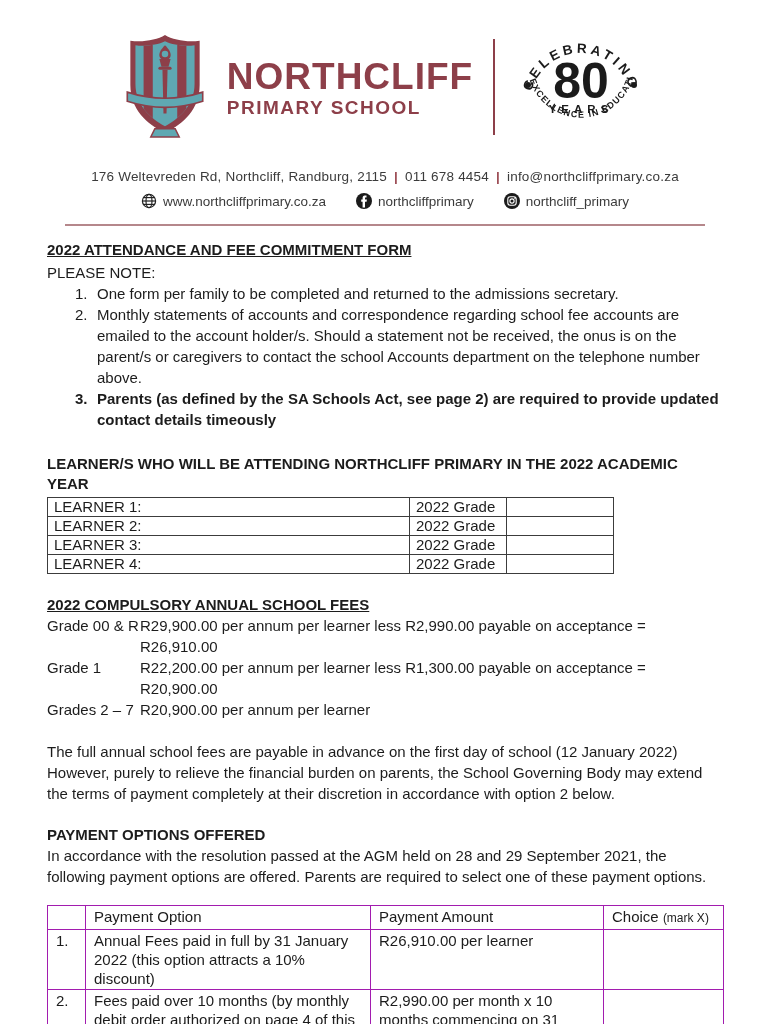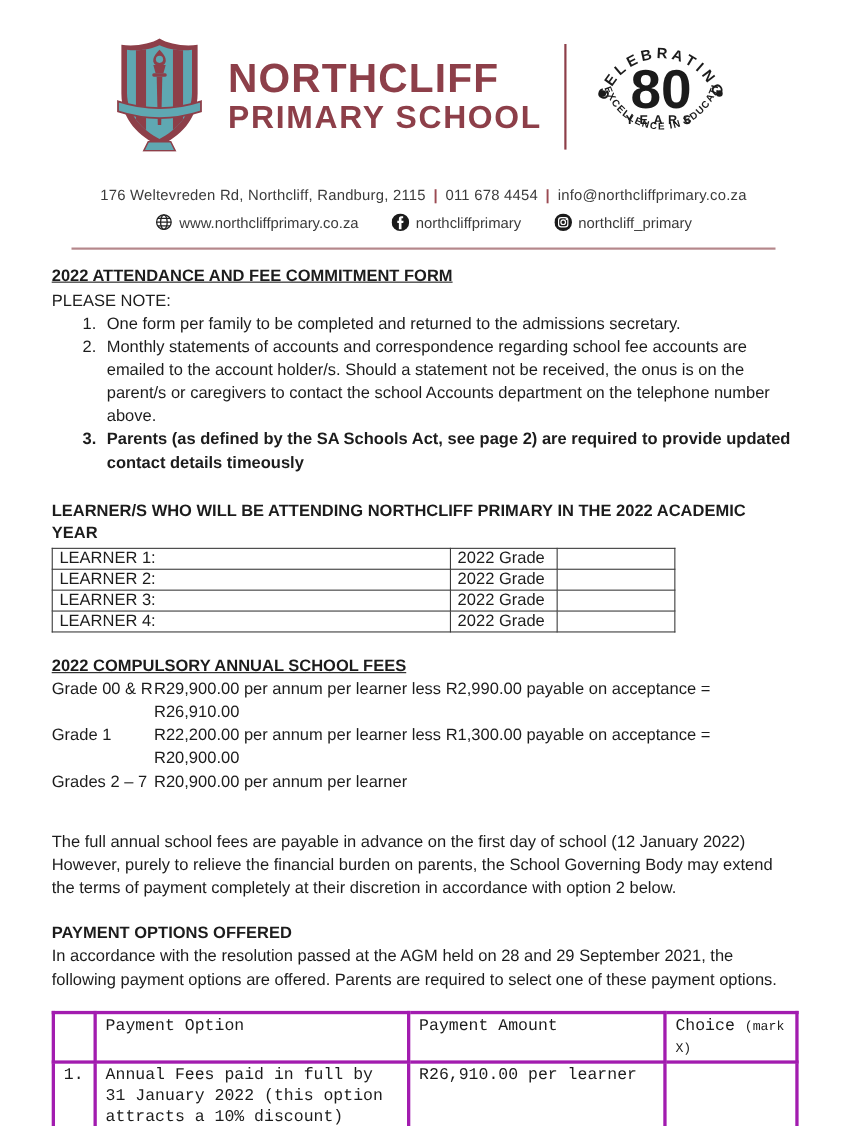--- a/index.html
+++ b/index.html
@@ -17,21 +17,21 @@
   .letterhead { text-align: center; }
   .logo-row {
     display: flex; align-items: center; justify-content: center;
     gap: 16px; padding-top: 2px;
   }
   .wordmark { text-align: left; color: #8d3f49; line-height: 1; margin-left: 4px; }
   .wordmark .name1 {
     font-size: 37px; font-weight: bold; letter-spacing: 1px;
   }
   .wordmark .name2 {
-    font-size: 29px; font-weight: bold; letter-spacing: 1.5px; margin-top: 3px;
+    font-size: 19px; font-weight: bold; letter-spacing: 1.5px; margin-top: 3px;
   }
   .vdivider { width: 2px; height: 96px; background: #8d3f49; margin: 0 4px; }
 
   .contact-line {
     margin-top: 17px; font-size: 13.5px; color: #3b3b3b; letter-spacing: 0.2px;
   }
   .contact-line .pipe { color: #9b4a52; font-weight: bold; padding: 0 7px; }
   .social-line {
     margin-top: 9px; font-size: 13.5px; color: #3b3b3b;
     display: flex; justify-content: center; align-items: center; gap: 30px; text-align: right;
@@ -68,28 +68,28 @@
     border: 1px solid #3c3c3c; height: 19px; padding: 0 6px; line-height: 18px;
   }
   .learner-table .c1 { width: 362px; }
   .learner-table .c2 { width: 97px; }
   .learner-table .c3 { width: 107px; }
 
   
   .fees-section { margin-top: 21px; }
   .fee-row { display: flex; font-size: 15px; line-height: 21px; }
   .fee-row .grade { flex: 0 0 93px; }
-  .fees-paragraph { margin-top: 34px; }
+  .fees-paragraph { margin-top: 21px; }
 
   
   .payment-section { margin-top: 21px; }
   .payment-table { width: 676px; margin-top: 18px; table-layout: fixed; }
   .payment-table td {
-    border: 3px solid #a21caf; padding: 1px 8px; vertical-align: top;
-    line-height: 19px; font-size: 15px; font-family: Liberation Mono, monospace;
+    border: 1px solid #a21caf; padding: 1px 8px; vertical-align: top;
+    line-height: 19px; font-size: 15px;
   }
   .payment-table .c1 { width: 38px; }
   .payment-table .c2 { width: 285px; }
   .payment-table .c3 { width: 233px; }
   .payment-table .c4 { width: 120px; }
   .choice-note { font-size: 12px; }
 </style>
 </head>
 <body>
 

